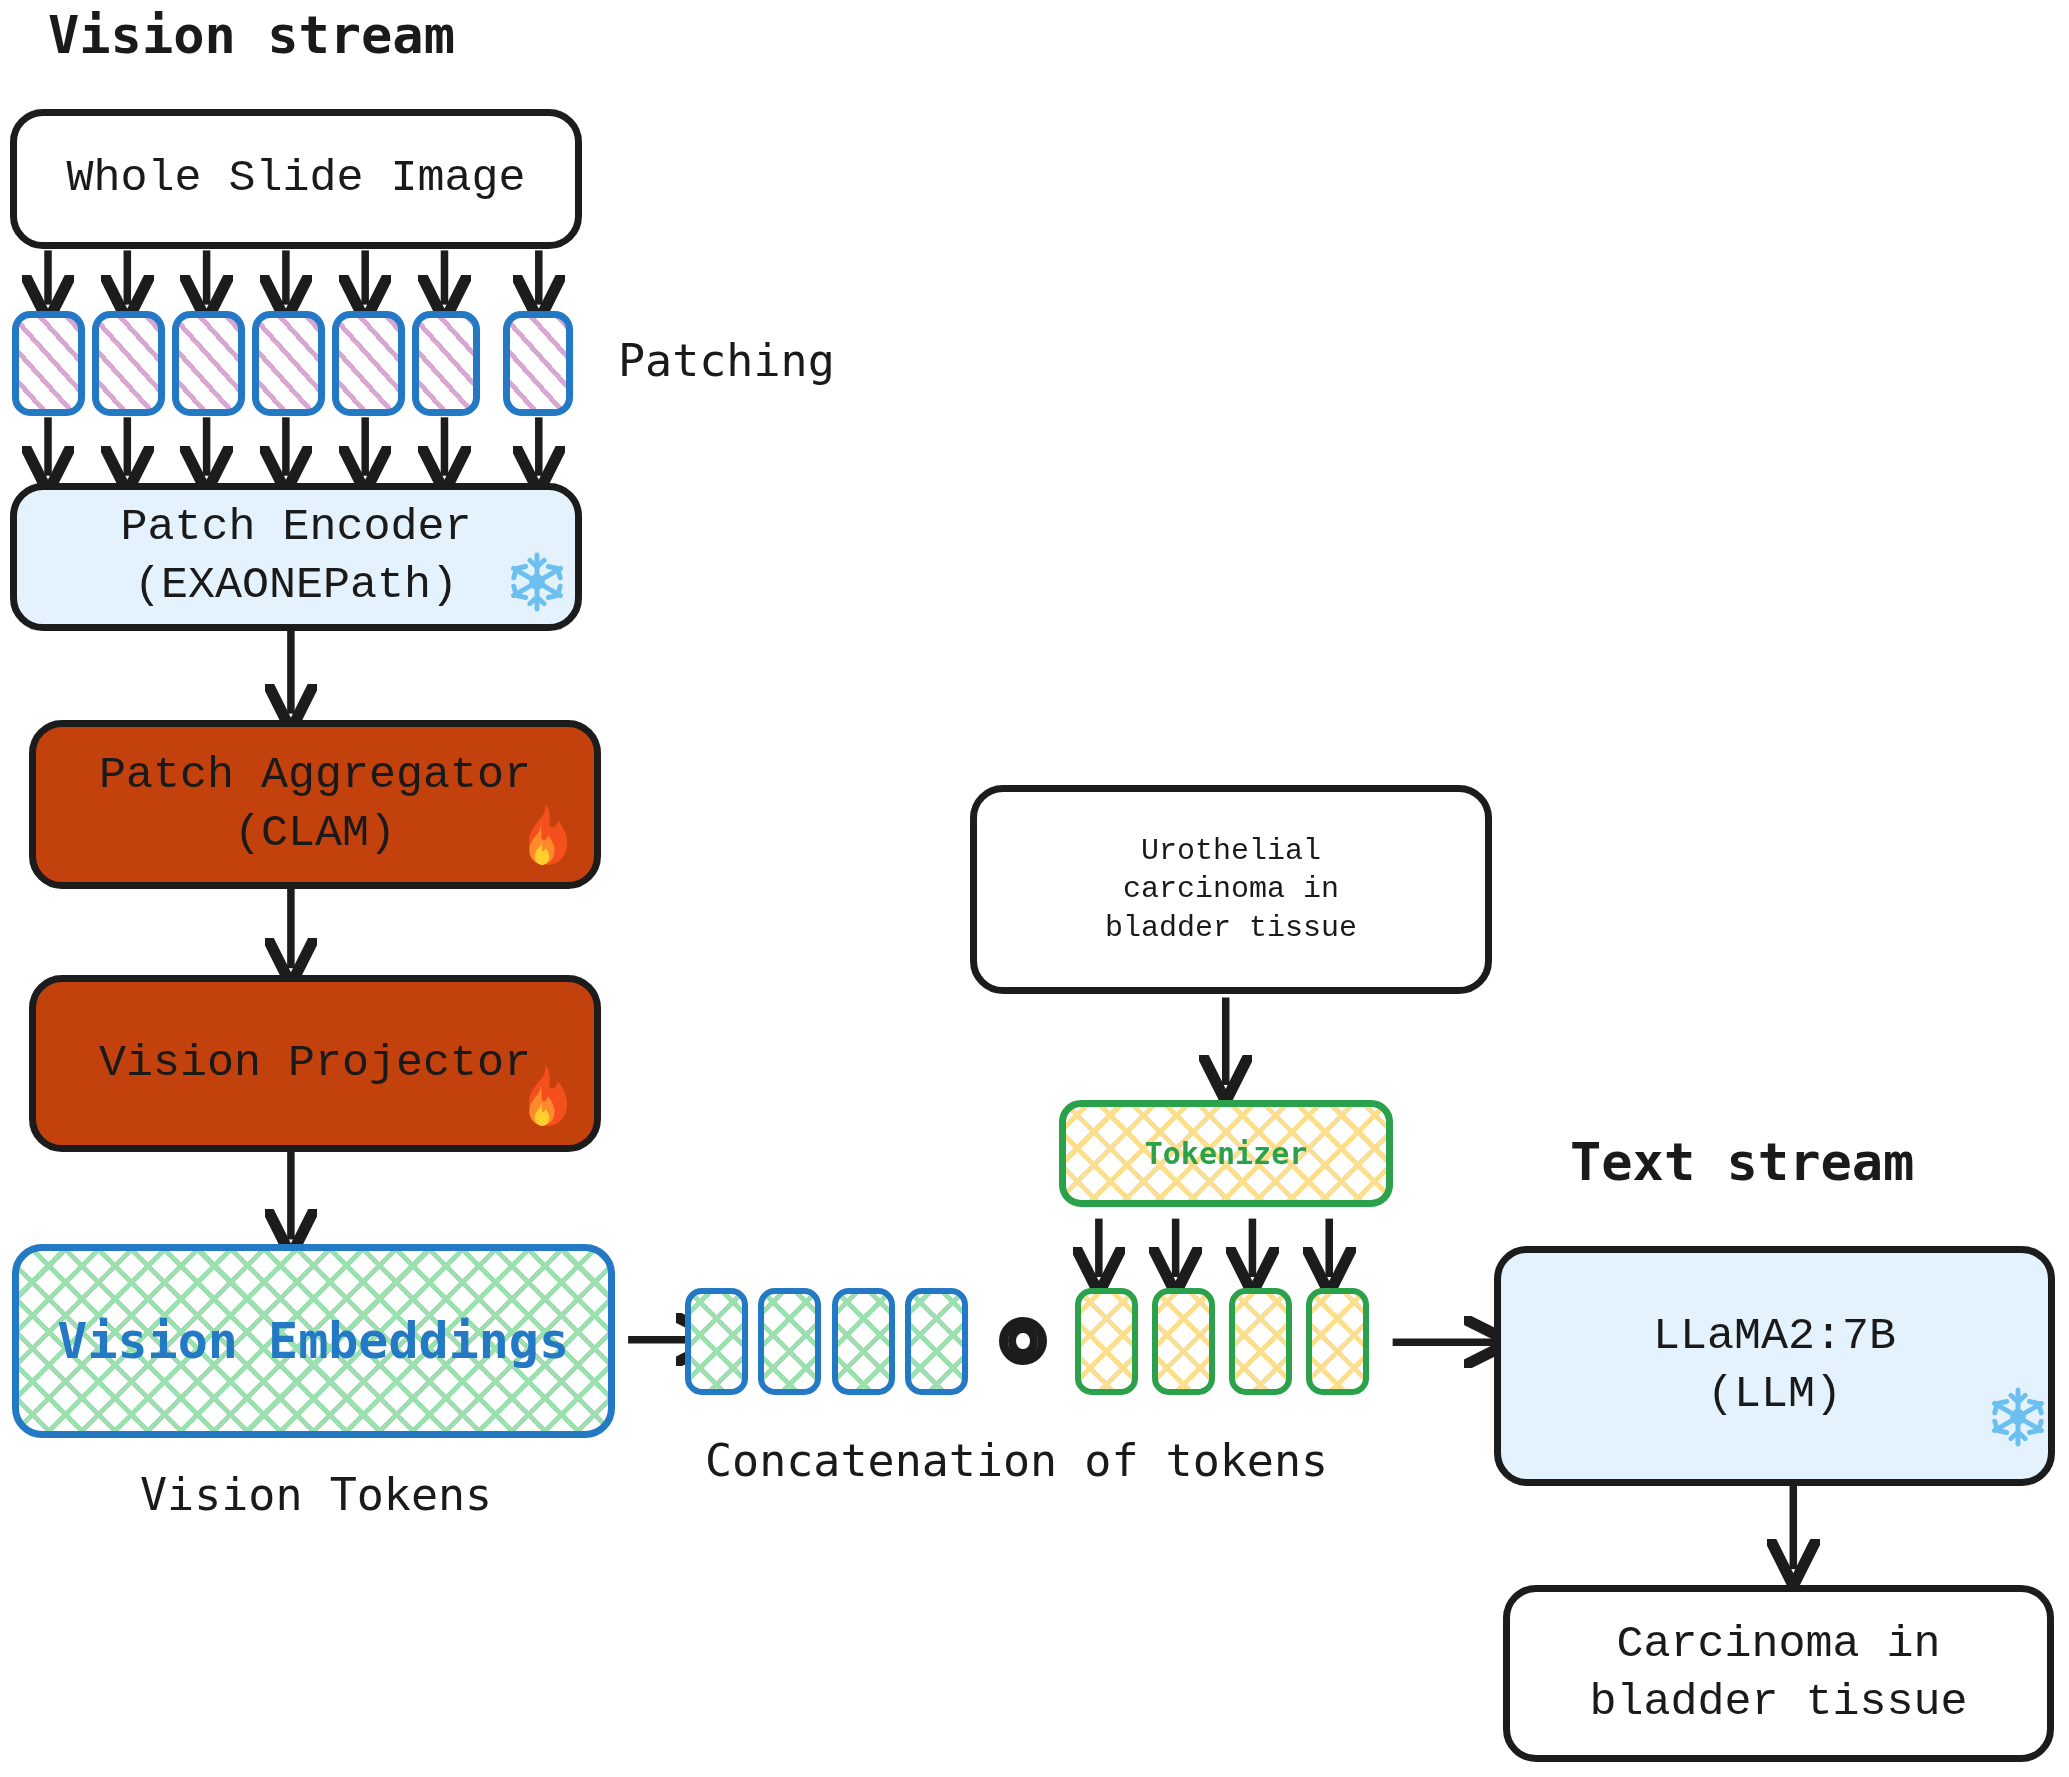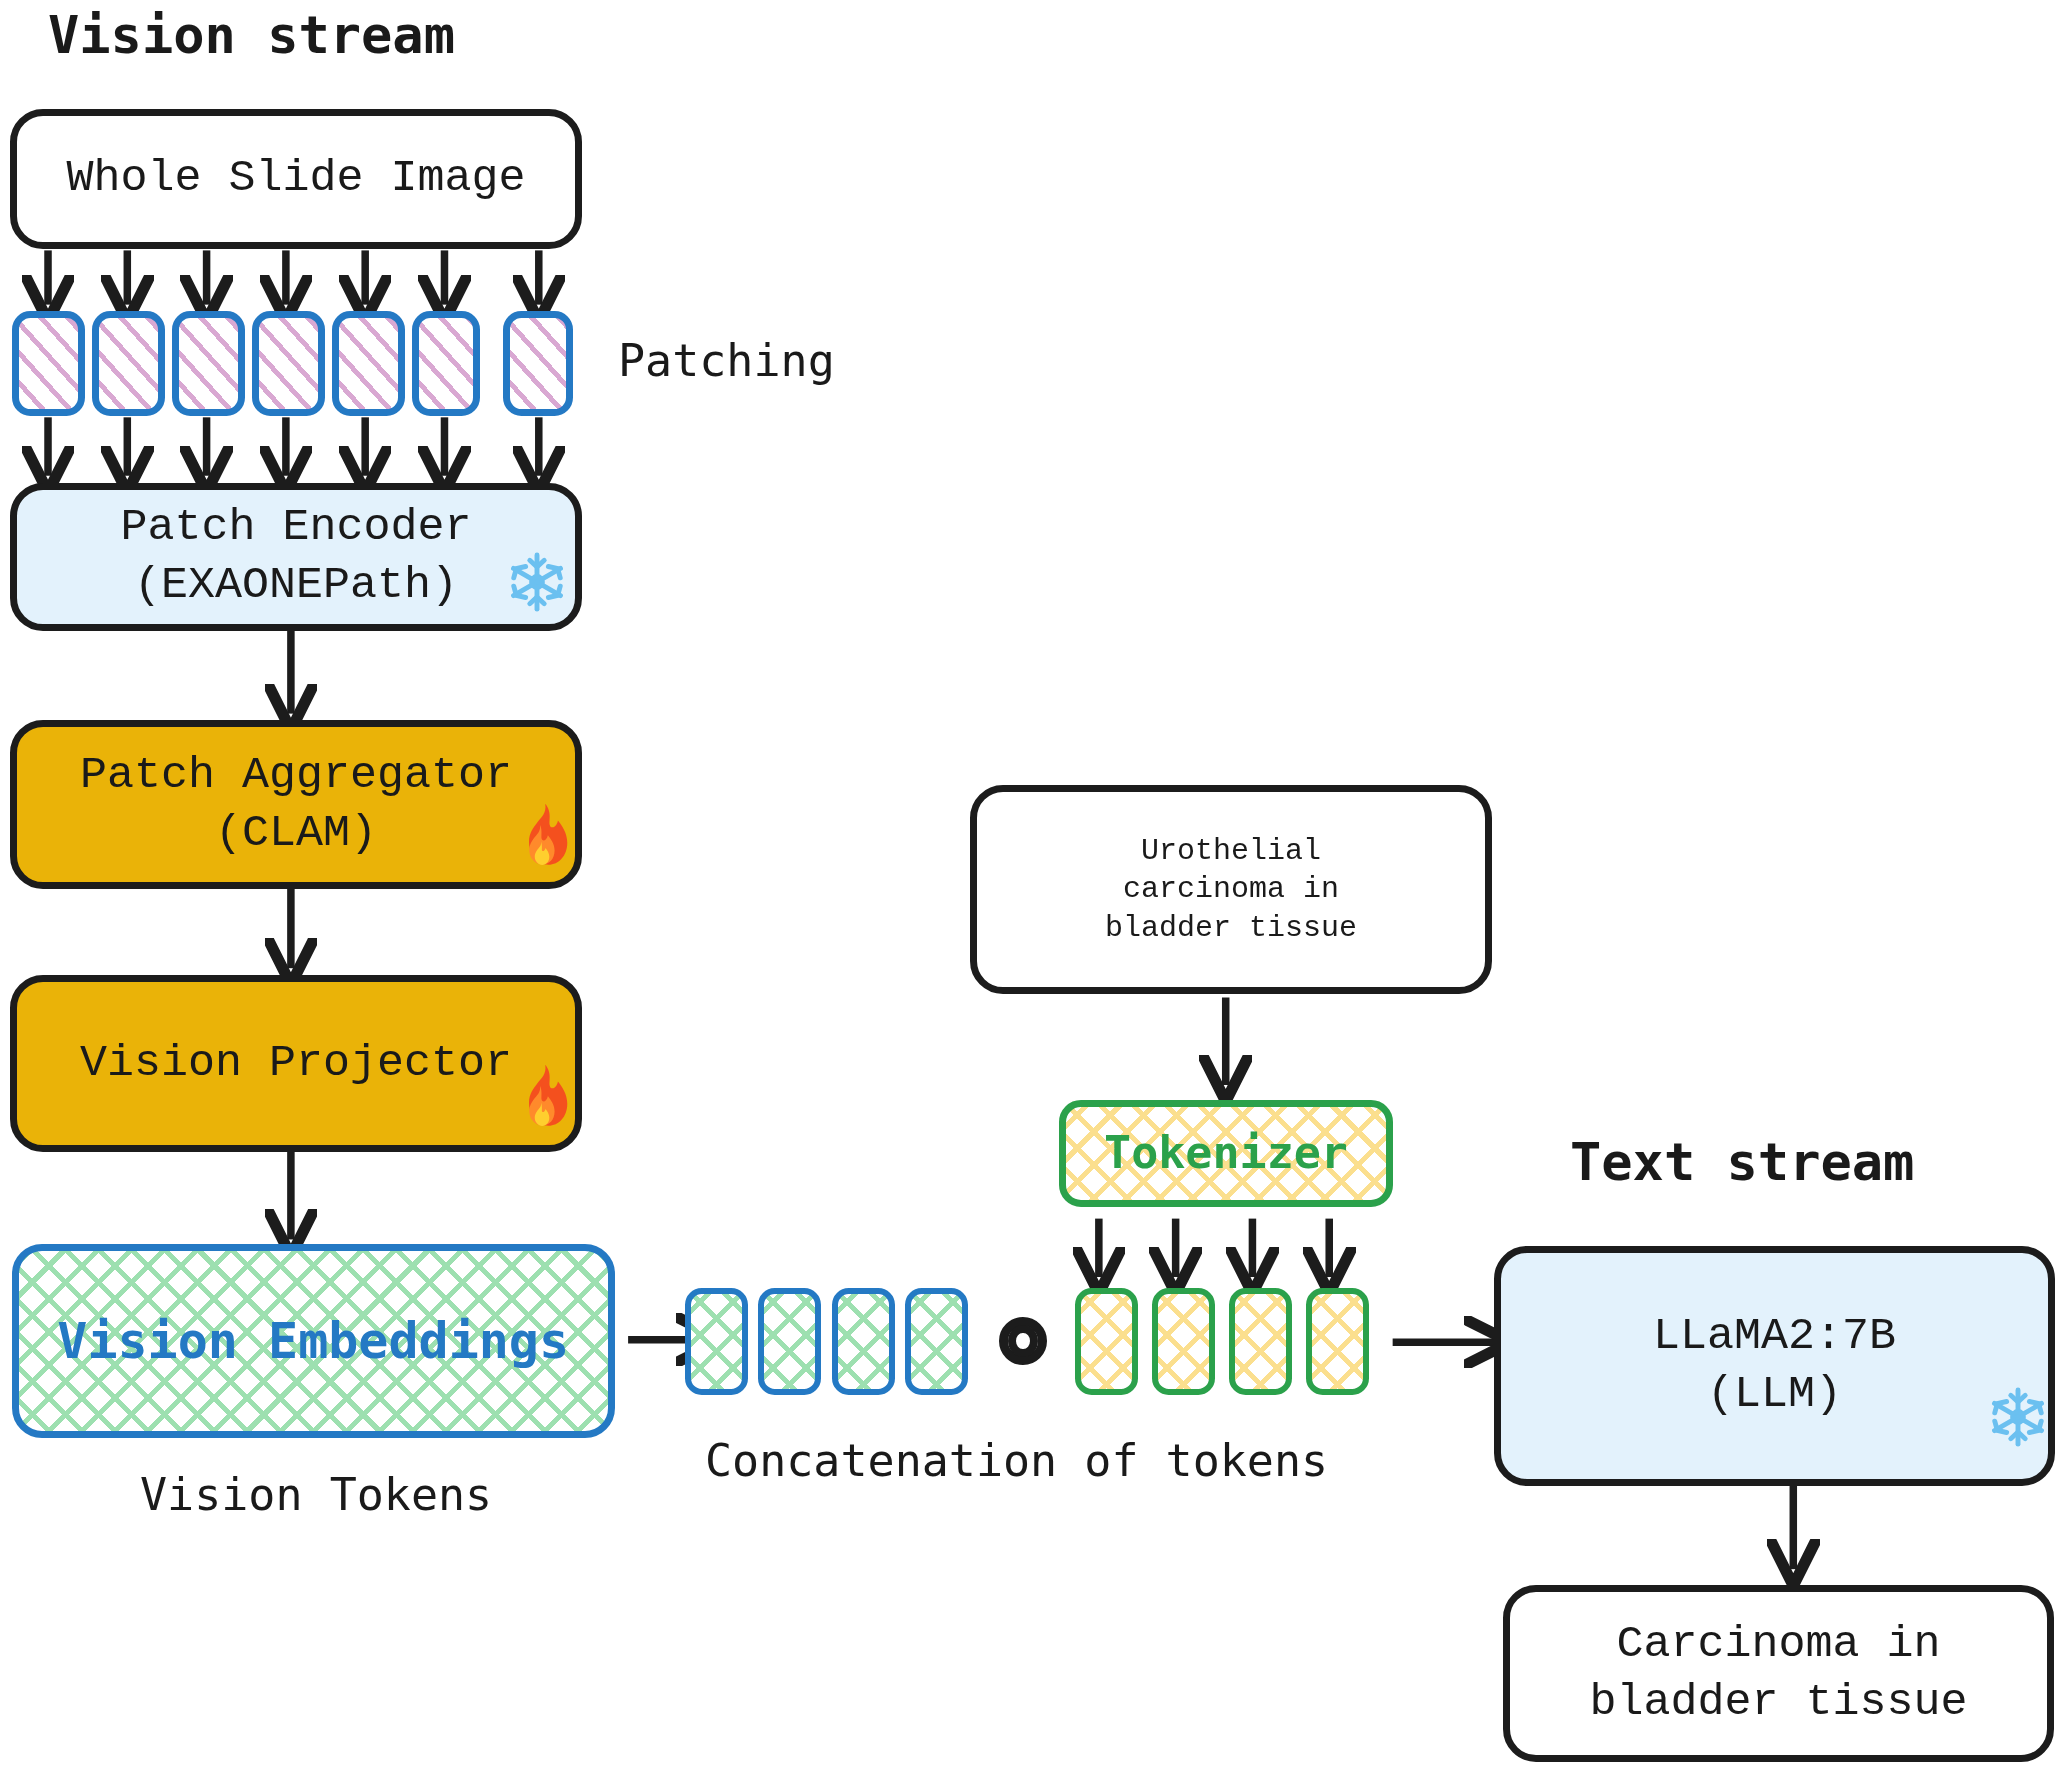--- a/index.html
+++ b/index.html
@@ -37,21 +37,21 @@
     justify-content: center;
     text-align: center;
     color: #1a1a1a;
     line-height: 1.28;
     font-size: 45px;
     white-space: pre-line;
     font-family: Liberation Mono, monospace;
   }
 
   .box.blue  { background: #e3f2fc; }
-  .box.pink  { background: #eab308; }
+  .box.pink  { background: #c2410c; margin-left: 19px; }
 
   
   .hatchbox {
     border-radius: 30px;
     display: flex;
     align-items: center;
     justify-content: center;
     text-align: center;
     line-height: 1.25;
     white-space: pre-line;
@@ -264,21 +264,21 @@
   <div class="abs hatchbox hatch-yellow tok-green" style="left:1152px; top:1288px; width:63px; height:107px;"></div>
   <div class="abs hatchbox hatch-yellow tok-green" style="left:1229px; top:1288px; width:63px; height:107px;"></div>
   <div class="abs hatchbox hatch-yellow tok-green" style="left:1306px; top:1288px; width:63px; height:107px;"></div>
 
   <div class="abs caption" style="left:705px; top:1434px;">Concatenation of tokens</div>
 
   <div class="abs box" style="left:970px; top:785px; width:522px; height:209px; font-size:30px;">Urothelial
 carcinoma in
 bladder tissue</div>
 
-  <div class="abs hatchbox hatch-yellow bd-green txt-green" style="left:1059px; top:1100px; width:334px; height:107px; font-size:45px; border-radius:22px;">Tokenizer</div>
+  <div class="abs hatchbox hatch-yellow bd-green txt-green" style="left:1059px; top:1100px; width:334px; height:107px; font-size:30px; border-radius:22px;">Tokenizer</div>
 
   <div class="abs stream-title" style="left:1570px; top:1132px;">Text stream</div>
 
   <div class="abs box blue" style="left:1494px; top:1246px; width:561px; height:240px;">LLaMA2:7B
 (LLM)</div>
   <span class="emoji" style="left:1987px; top:1386px;">
     <svg class="ico" width="62" height="62" viewBox="0 0 24 24" fill="none" stroke="#6bc0f0" stroke-width="1.9" stroke-linecap="round">
       <line x1="12" y1="1.5" x2="12" y2="22.5"></line>
       <line x1="2.9" y1="6.75" x2="21.1" y2="17.25"></line>
       <line x1="2.9" y1="17.25" x2="21.1" y2="6.75"></line>

